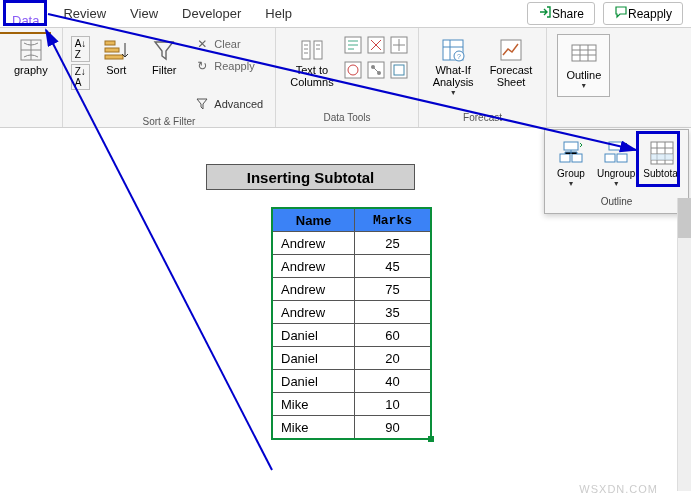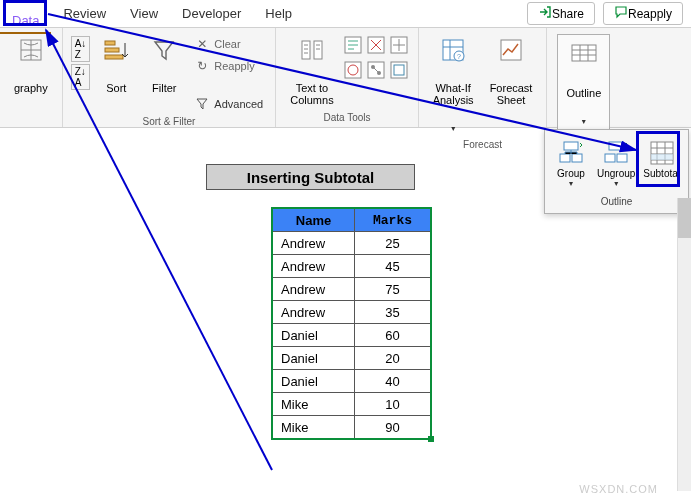--- a/index.html
+++ b/index.html
@@ -11,21 +11,21 @@
     .tab-spacer { flex: 1; }
     .share-btn, .comments-btn { display: flex; align-items: center; padding: 2px 10px; margin-right: 8px; border: 1px solid #c0c0c0; border-radius: 3px; font-size: 12px; cursor: pointer; background: #fff; }
     .share-btn .ic { color: #0a8f3a; font-size: 14px; }
     .comments-btn .ic { color: #0a8f3a; font-size: 14px; }
     
     .ribbon { display: flex; background: #f5f5f5; border-bottom: 1px solid #d0d0d0; height: 100px; }
     .group { display: flex; flex-direction: column; align-items: center; border-right: 1px solid #d8d8d8; padding: 4px 8px 2px; }
     .group-content { display: flex; align-items: flex-start; flex: 1; gap: 4px; }
     .group-label { font-size: 10px; color: #555; text-align: center; padding: 2px 0; }
     
-    .big-btn { display: flex; flex-direction: column; align-items: center; justify-content: center; padding: 4px 6px; cursor: pointer; font-size: 11px; text-align: center; gap: 18px; min-width: 44px; }
+    .big-btn { display: flex; flex-direction: column; align-items: center; justify-content: center; padding: 4px 6px; cursor: pointer; font-size: 11px; text-align: center; gap: 0; min-width: 44px; }
     .big-btn .icon { width: 28px; height: 28px; display: flex; align-items: center; justify-content: center; }
     .sm-stack { display: flex; flex-direction: column; gap: 2px; font-size: 11px; padding-top: 2px; }
     .sm-btn { display: flex; align-items: center; gap: 4px; padding: 2px 4px; cursor: pointer; color: #666; }
     .sm-btn .ic { width: 16px; height: 16px; display: inline-flex; align-items: center; justify-content: center; font-size: 12px; }
     .chev { font-size: 8px; color: #333; }
     
     .outline-box { border: 1px solid #b0b0b0; background: #fafafa; padding: 2px; margin: 2px; display: flex; flex-direction: column; align-items: center; }
     
     .sheet { position: relative; padding-top: 20px; height: 370px; }
     

